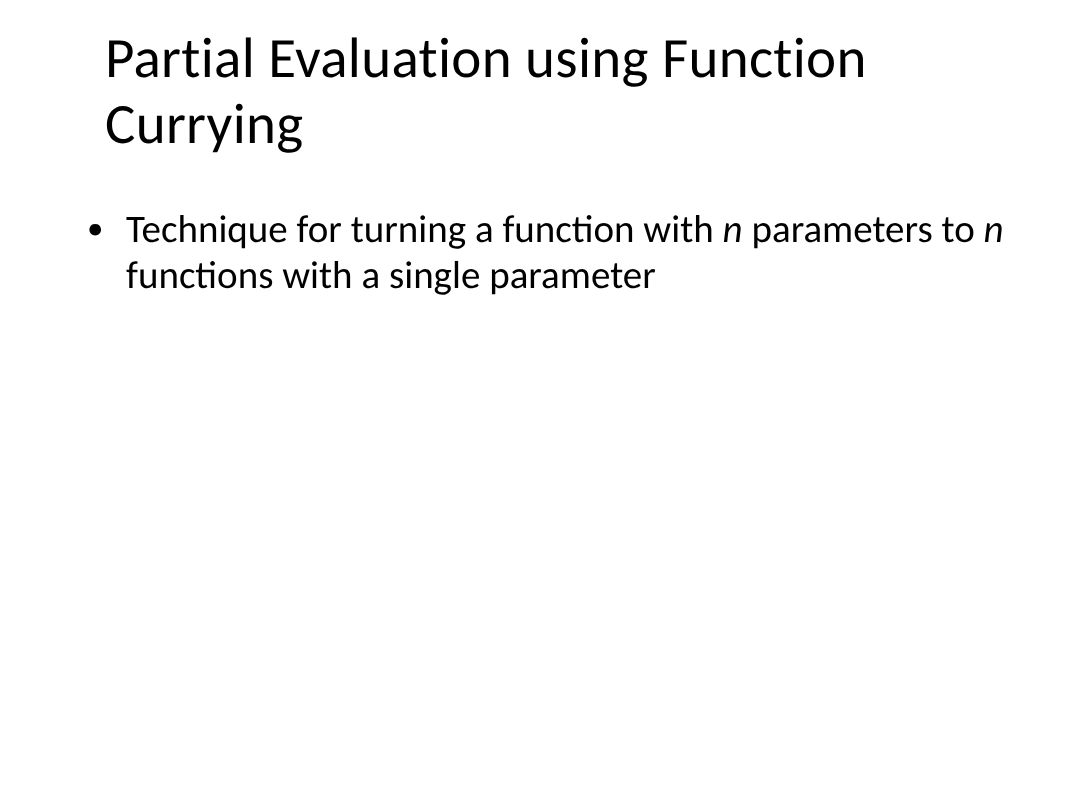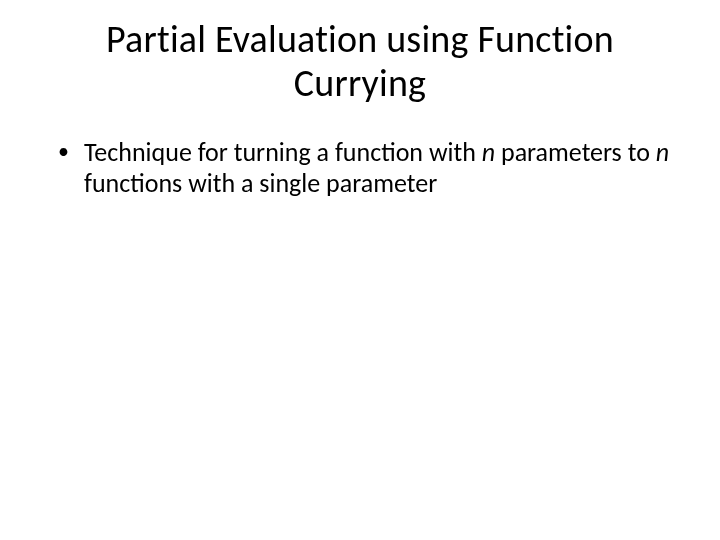--- a/index.html
+++ b/index.html
@@ -12,21 +12,21 @@
     color: #000;
     overflow: hidden;
   }
   .slide {
     width: 720px;
     height: 540px;
     box-sizing: border-box;
     padding: 18px 30px 0 30px;
   }
   .title {
-    text-align: center;
+    text-align: left;
     font-size: 38px;
     line-height: 1.15;
     font-weight: 400;
     margin: 0 40px 32px 40px;
     letter-spacing: 0.2px;
   }
   ul.body {
     margin: 0;
     padding: 0 0 0 28px;
     list-style: none;

